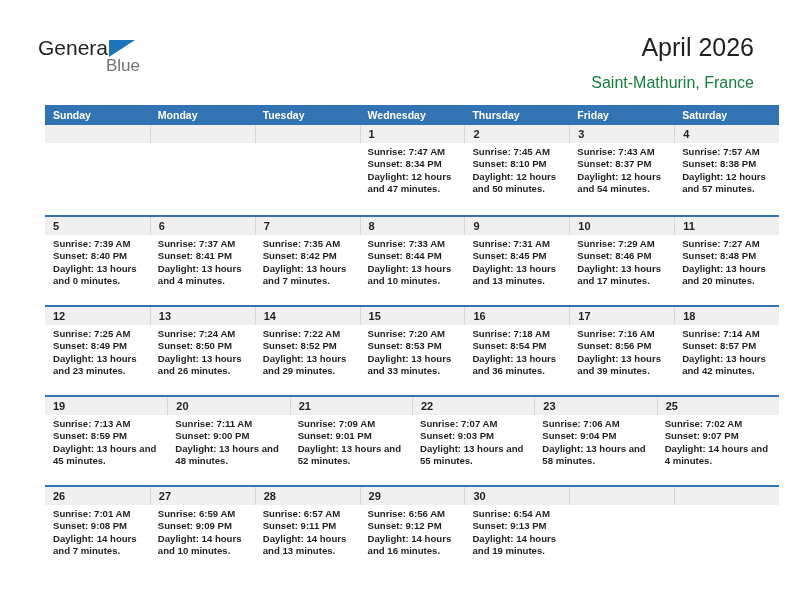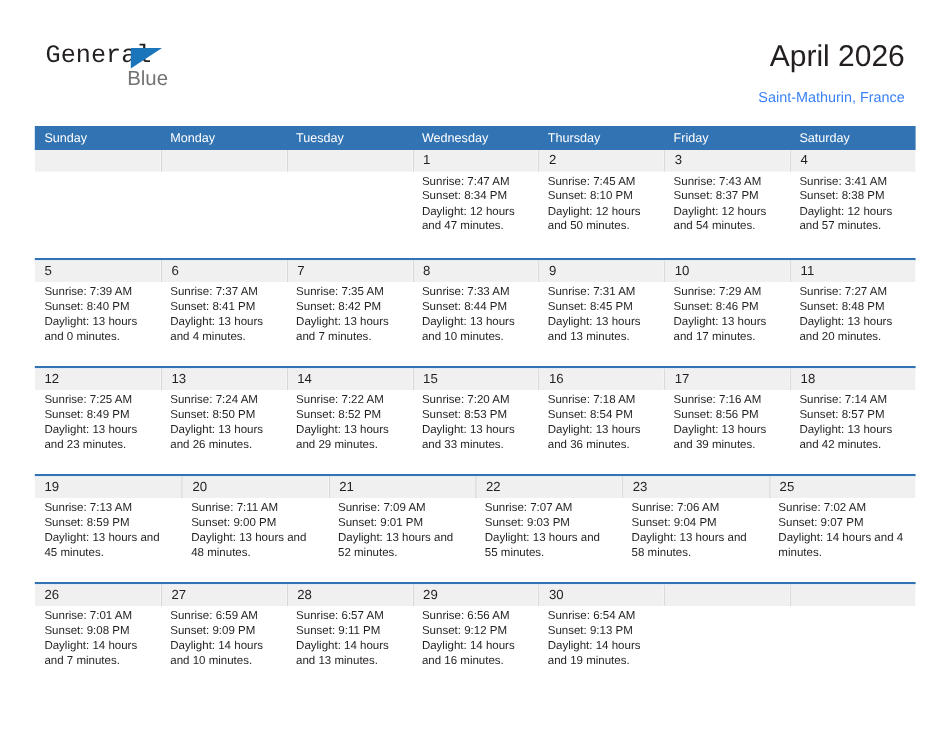--- a/index.html
+++ b/index.html
@@ -31,21 +31,21 @@
     width: 180px;
     height: 54px;
   }
   .logo-general {
     position: absolute;
     left: 0;
     top: 0;
     font-size: 21px;
     letter-spacing: 0px;
     color: #231f20;
-    font-family: Liberation Mono, monospace;
+    font-family: Liberation Sans, sans-serif;
     text-align: right;
   }
   .logo-tri {
     position: absolute;
     left: 71px;
     top: 4px;
     width: 0;
     height: 0;
     border-left: 26px solid #1b75bb;
     border-bottom: 17px solid transparent;
@@ -65,32 +65,33 @@
     top: 33px;
     font-size: 25px;
     color: #231f20;
     text-align: left;
     white-space: nowrap;
   }
   .subtitle {
     position: absolute;
     right: 38px;
     top: 74px;
-    font-size: 12px;
-    color: #3b82f6;
+    font-size: 16px;
+    color: #15803d;
     text-align: right;
     white-space: nowrap;
   }
 
   
   .calendar {
     position: absolute;
-    left: 29px;
+    left: 45px;
     top: 105px;
     width: 734px;
+    font-weight: bold;
   }
   .dow-row {
     display: flex;
     width: 100%;
     background: #3273b3;
     height: 20px;
   }
   .dow {
     flex: 1 1 0;
     color: #ffffff;
@@ -195,21 +196,21 @@
             <div class="daynum-band">3</div>
             <div class="cell-body">
               <div>Sunrise: 7:43 AM</div>
               <div>Sunset: 8:37 PM</div>
               <div class="wrap">Daylight: 12 hours and 54 minutes.</div>
             </div>
           </div>
           <div class="cell">
             <div class="daynum-band">4</div>
             <div class="cell-body">
-              <div>Sunrise: 3:41 AM</div>
+              <div>Sunrise: 7:57 AM</div>
               <div>Sunset: 8:38 PM</div>
               <div class="wrap">Daylight: 12 hours and 57 minutes.</div>
             </div>
           </div>
         </div>
         <div class="week">
           <div class="cell firstcol">
             <div class="daynum-band">5</div>
             <div class="cell-body">
               <div>Sunrise: 7:39 AM</div>

